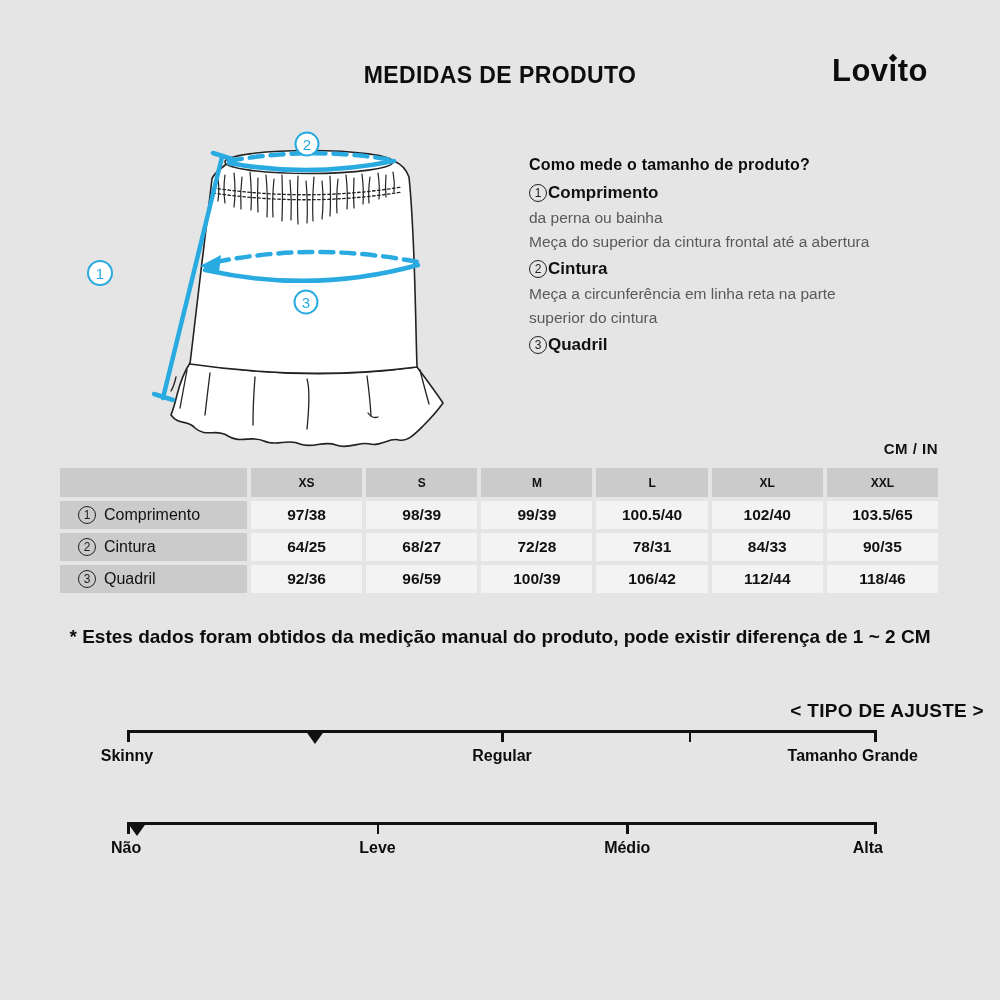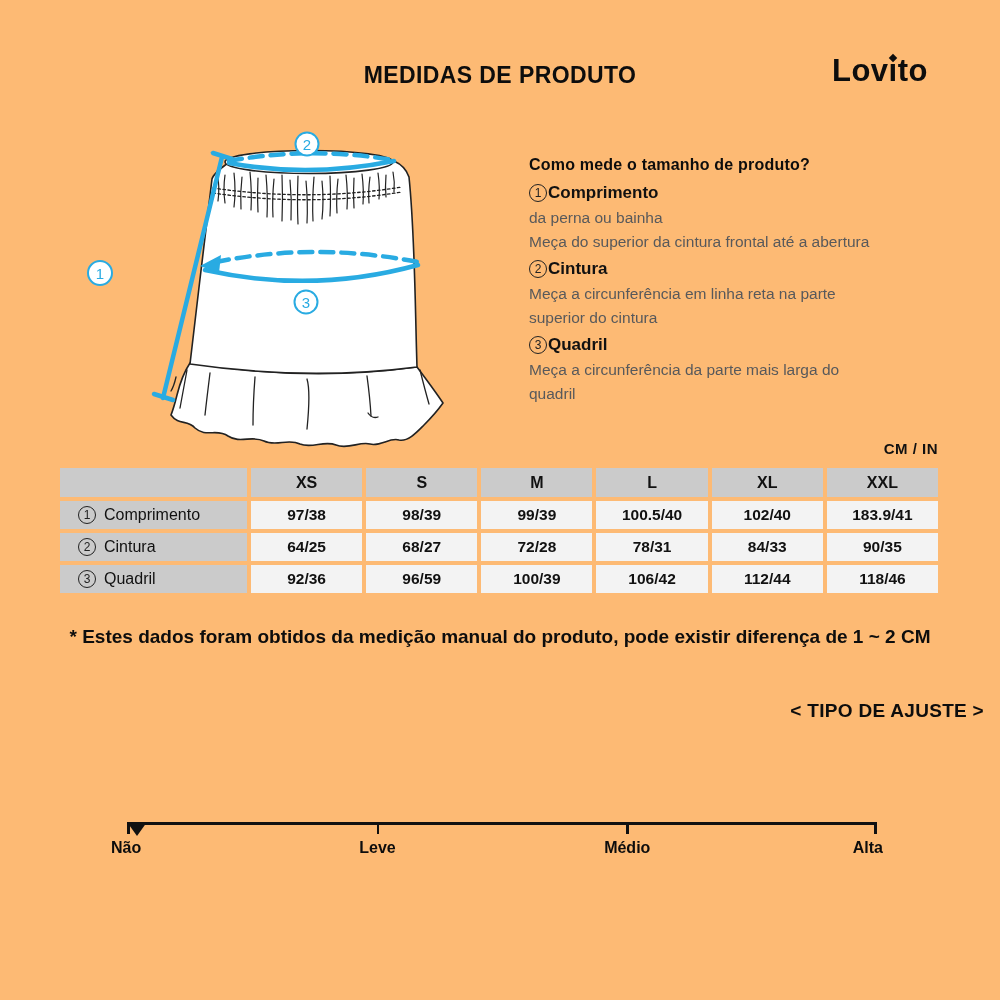--- a/index.html
+++ b/index.html
@@ -1,18 +1,18 @@
 <!DOCTYPE html>
 <html><head>
 <meta charset="utf-8">
 <style>
   * { margin:0; padding:0; box-sizing:border-box; }
   html,body { background:#fff; }
   .page {
-    position:relative; width:1000px; height:1000px; background:#fdba74; overflow:hidden;
+    position:relative; width:1000px; height:1000px; background:#e5e5e5; overflow:hidden;
     font-family:"Liberation Sans","DejaVu Sans",sans-serif; color:#111;padding-left:32px;
   }
   
   .title {
     position:absolute; left:0; right:0; top:62px; text-align:center;
     font-size:23px; font-weight:800; letter-spacing:.4px; color:#0d0d0d;
   }
   .logo {
     position:absolute; right:72px; top:53px; font-size:31px; font-weight:800; color:#0d0d0d;
     letter-spacing:.5px;
@@ -34,21 +34,21 @@
     width:18px; height:18px; border:1px solid #222; border-radius:50%;
     font-size:12px; font-weight:400; color:#222; background:transparent;
   }
   
   .unit { position:absolute; right:62px; top:440px; font-size:15px; font-weight:700; letter-spacing:.5px; }
   .sizetable {
     position:absolute; left:60px; top:468px; width:878px;
     display:grid; grid-template-columns:187px repeat(6,1fr); gap:4px;
   }
   .cell { display:flex; align-items:center; justify-content:center; height:28px; font-size:15.5px; }
-  .cell.head { background:#cbcbcb; height:29px; font-weight:700; font-size:16px; }
+  .cell.head { background:#cbcbcb; height:29px; font-weight:700; font-size:12px; }
   .cell.rowlabel { background:#cbcbcb; justify-content:flex-start; padding-left:18px; gap:8px; font-size:16px; font-weight:400; }
   .cell.val { background:#f3f3f3; font-weight:700; }
   
   .footnote { position:absolute; left:0; right:0; top:626px; text-align:center; font-size:19px; font-weight:700; color:#0d0d0d; }
   
   .scale-title { position:absolute; left:0; right:16px; text-align:right; font-size:19px; font-weight:800; color:#0d0d0d; letter-spacing:.3px; }
   .scale { position:absolute; left:127px; width:750px; height:60px; }
   .sline { position:absolute; left:0; top:0; width:750px; height:3px; background:#111; }
   .sline::before, .sline::after { content:""; position:absolute; top:0; width:3px; height:12px; background:#111; }
   .sline::before { left:0; } .sline::after { right:0; }
@@ -176,24 +176,20 @@
         <div>Meça a circunferência em linha reta na parte</div>
         <div>superior do cintura</div>
       </div>
     </div>
 
     <div class="howto-item">
       <div class="howto-item-head">
         <span class="circ">3</span>
         <span>Quadril</span>
       </div>
-      <div class="howto-desc">
-        <div>Meça a circunferência da parte mais larga do</div>
-        <div>quadril</div>
-      </div>
     </div>
   </div>
 
   <div class="unit">CM / IN</div>
 
   <div class="sizetable">
     <div class="cell head"></div>
     <div class="cell head">XS</div>
     <div class="cell head">S</div>
     <div class="cell head">M</div>
@@ -203,21 +199,21 @@
 
     <div class="cell rowlabel">
       <span class="circ">1</span>
       <span>Comprimento</span>
     </div>
     <div class="cell val">97/38</div>
     <div class="cell val">98/39</div>
     <div class="cell val">99/39</div>
     <div class="cell val">100.5/40</div>
     <div class="cell val">102/40</div>
-    <div class="cell val">183.9/41</div>
+    <div class="cell val">103.5/65</div>
 
     <div class="cell rowlabel">
       <span class="circ">2</span>
       <span>Cintura</span>
     </div>
     <div class="cell val">64/25</div>
     <div class="cell val">68/27</div>
     <div class="cell val">72/28</div>
     <div class="cell val">78/31</div>
     <div class="cell val">84/33</div>
@@ -231,20 +227,32 @@
     <div class="cell val">96/59</div>
     <div class="cell val">100/39</div>
     <div class="cell val">106/42</div>
     <div class="cell val">112/44</div>
     <div class="cell val">118/46</div>
   </div>
 
   <div class="footnote">* Estes dados foram obtidos da medição manual do produto, pode existir diferença de 1 ~ 2 CM</div>
 
   <div class="scale-title" style="top:700px">&lt; TIPO DE AJUSTE &gt;</div>
+  <div class="scale" style="top:730px">
+    <div class="sline">
+      <i class="tick" style="left:calc(50% - 1px)"></i>
+      <i class="tick" style="left:calc(75% - 1px)"></i>
+      <b class="marker" style="left:calc(25% - 10px)"></b>
+    </div>
+    <div class="slabels">
+      <span class="slabel" style="left:0;transform:translateX(-50%)">Skinny</span>
+      <span class="slabel" style="left:50%;transform:translateX(-50%)">Regular</span>
+      <span class="slabel" style="right:-41px">Tamanho Grande</span>
+    </div>
+  </div>
 
   <div class="scale" style="top:822px">
     <div class="sline">
       <i class="tick" style="left:calc(33.4% - 1px)"></i>
       <i class="tick" style="left:calc(66.7% - 1px)"></i>
       <b class="marker" style="left:0"></b>
     </div>
     <div class="slabels">
       <span class="slabel" style="left:-16px">Não</span>
       <span class="slabel" style="left:33.4%;transform:translateX(-50%)">Leve</span>

